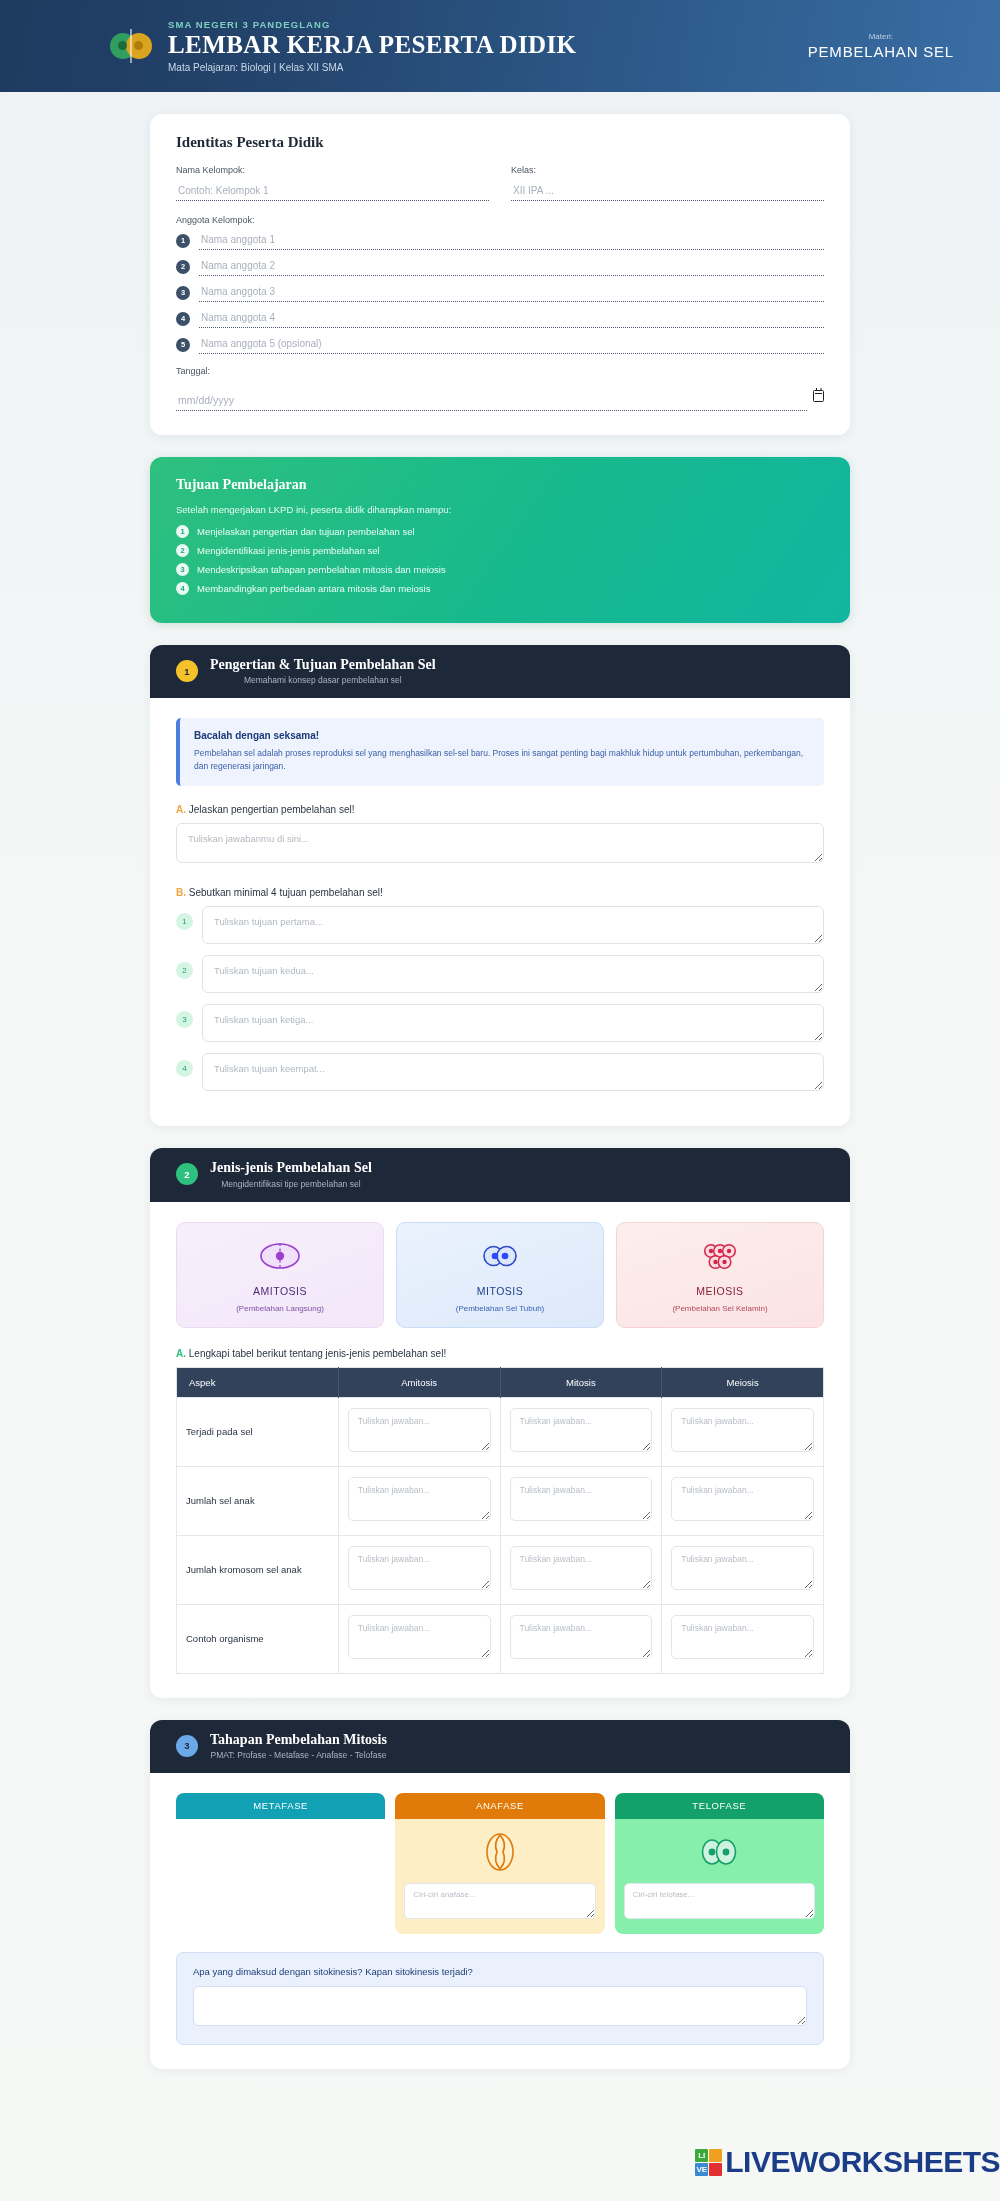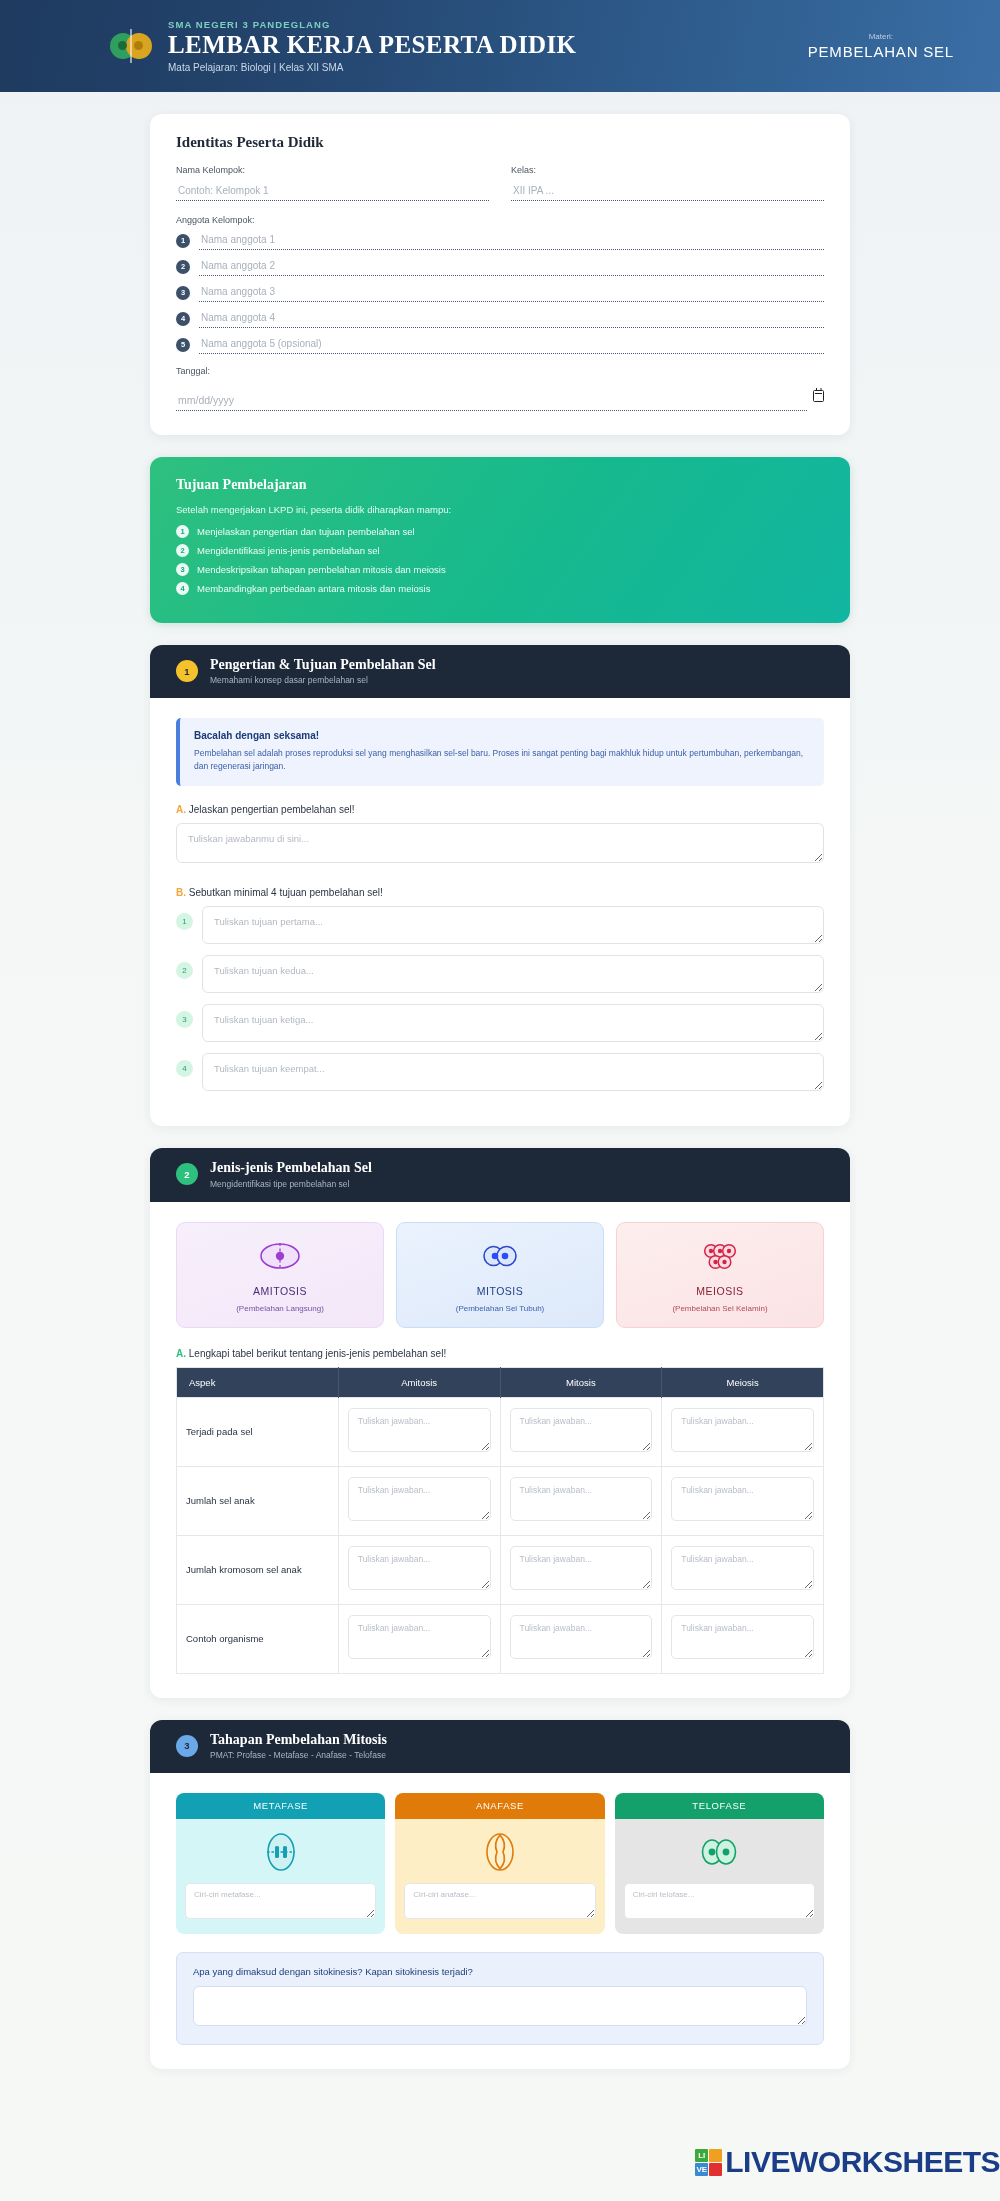--- a/index.html
+++ b/index.html
@@ -146,21 +146,21 @@
   }
   .sec-badge {
     width: 22px; height: 22px; border-radius: 50%;
     display: flex; align-items: center; justify-content: center;
     font-size: 9.5px; font-weight: bold; flex: 0 0 auto;
   }
   .sec-hdr-h {
     font-family: "Liberation Serif", serif;
     font-size: 14px; font-weight: bold; color: #fff; line-height: 1.15;
   }
-  .sec-hdr-s { font-size: 8.5px; color: #a8b5c4; margin-top: 2px; }
+  .sec-hdr-s { font-size: 8.5px; color: #a8b5c4; margin-top: 2px; text-align: center; }
 
   
   .callout {
     background: #eef3fd; border-left: 4px solid #4a7fe0;
     border-radius: 5px; padding: 12px 16px 13px 14px; margin-bottom: 18px;
   }
   .callout-t { font-size: 10px; font-weight: bold; color: #1b3a78; margin-bottom: 6px; }
   .callout-b { font-size: 8.5px; color: #3a5fa8; line-height: 1.55; }
 
   .qlabel { font-size: 10px; color: #2b3544; margin-bottom: 8px; }
@@ -233,21 +233,21 @@
   textarea.pin {
     width: 100%; height: 36px; border: 1px solid #e2e6ea; border-radius: 5px;
     padding: 6px 8px; font-size: 8px; color: #333; background: #fff;
     font-family: "Liberation Sans", sans-serif; resize: vertical; outline: none;
   }
   textarea.pin::placeholder { color: #b8bec6; }
 
   .p-prof .pcard-h { background: #5a3fd6; } .p-prof .pcard-b { background: #e3e3fa; }
   .p-meta .pcard-h { background: #12a0b4; } .p-meta .pcard-b { background: #d4f6f7; }
   .p-ana  .pcard-h { background: #e07b0a; } .p-ana  .pcard-b { background: #fdeec6; }
-  .p-telo .pcard-h { background: #14a06a; } .p-telo .pcard-b { background: #e5e5e5; }
+  .p-telo .pcard-h { background: #14a06a; } .p-telo .pcard-b { background: #86efac; }
 
   
   .qbox {
     background: #eaf1fd; border: 1px solid #d3e0f6; border-radius: 7px;
     padding: 13px 16px 14px 16px;
   }
   .qbox-t { font-size: 9.5px; color: #1f3d78; margin-bottom: 9px; }
   .qbox textarea { height: 40px; border-color: #d3deef; }
 
   
@@ -513,31 +513,20 @@
         <div class="sec-hdr-h">Tahapan Pembelahan Mitosis</div>
         <div class="sec-hdr-s">PMAT: Profase - Metafase - Anafase - Telofase</div>
       </div>
     </div>
     <div class="card-pad">
       <div class="pmat">
 
 
         <div class="pcard p-meta">
           <div class="pcard-h">METAFASE</div>
-          <div class="pcard-b">
-            <div class="pcard-ico">
-              <svg width="36" height="42" viewBox="0 0 36 42">
-                <ellipse cx="18" cy="21" rx="13" ry="18" fill="#cdf1f3" stroke="#12a0b4" stroke-width="1.6"></ellipse>
-                <line x1="4" y1="21" x2="32" y2="21" stroke="#12a0b4" stroke-width="1.4" stroke-dasharray="2.5,2"></line>
-                <rect x="12" y="15" width="4" height="12" rx="1.6" fill="#12a0b4"></rect>
-                <rect x="20" y="15" width="4" height="12" rx="1.6" fill="#12a0b4"></rect>
-              </svg>
-            </div>
-            <textarea class="pin" placeholder="Ciri-ciri metafase..." style=""></textarea>
-          </div>
         </div>
 
         <div class="pcard p-ana">
           <div class="pcard-h">ANAFASE</div>
           <div class="pcard-b">
             <div class="pcard-ico">
               <svg width="36" height="42" viewBox="0 0 36 42">
                 <ellipse cx="18" cy="21" rx="13" ry="18" fill="#fdf0cd" stroke="#e07b0a" stroke-width="1.6"></ellipse>
                 <path d="M18 4 Q25 12 21 21 Q25 30 18 38 Q11 30 15 21 Q11 12 18 4 Z" fill="none" stroke="#e07b0a" stroke-width="1.7"></path>
               </svg>

